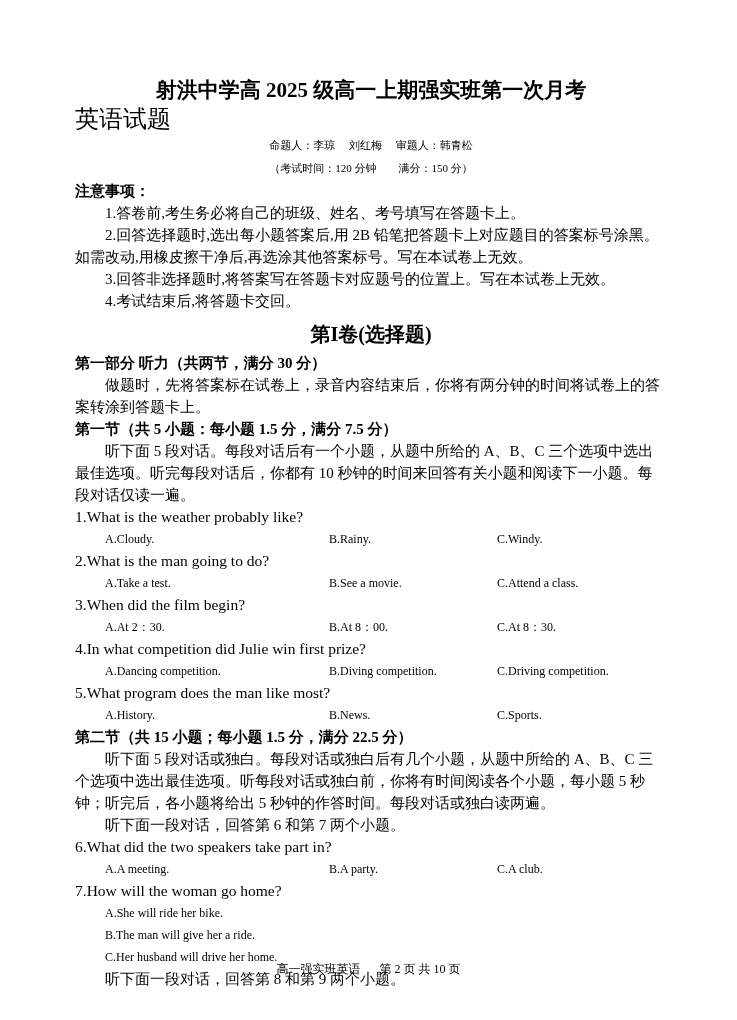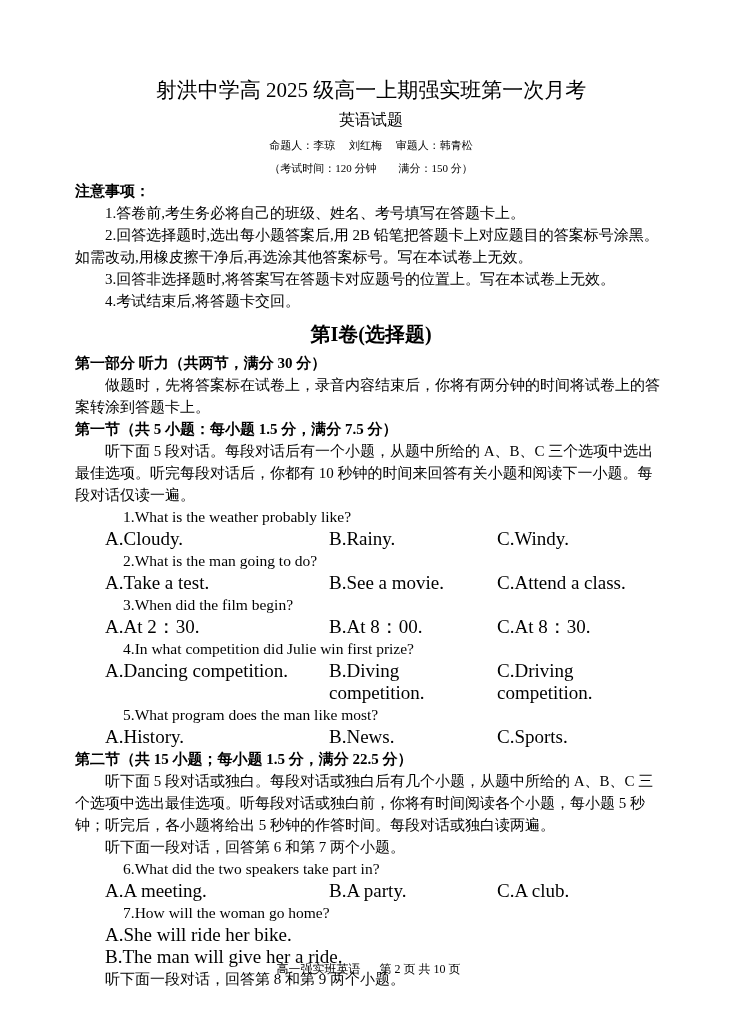--- a/index.html
+++ b/index.html
@@ -7,46 +7,46 @@
   body {
     background: #ffffff;
     color: #000000;
     font-family: "Liberation Serif", "DejaVu Serif", serif;
     position: relative;
     overflow: hidden;
   }
   .page { padding: 76px 70px 0 75px; }
 
   .title {
-    font-size: 21px; font-weight: normal; text-align: center; line-height: 29px;
+    font-size: 21px; font-weight: bold; text-align: center; line-height: 29px;
   }
   .subtitle {
-    font-size: 16px; text-align: center; line-height: 29px;
+    font-size: 24px; text-align: left; line-height: 29px;
   }
   .center-line {
     font-size: 11px; text-align: center; line-height: 23px;
   }
 
   .text {
     font-size: 15px; line-height: 22px;
   }
   .b { font-weight: bold; }
   .indent { text-indent: 2em; }
 
   .vol-title {
     font-size: 20px; font-weight: bold; text-align: center;
     line-height: 32px; margin: 6px 0 2px 0;
   }
 
-  .question .q-text { font-size: 15.5px; line-height: 22px; margin-left: 48px; }
+  .question .q-text { font-size: 15.5px; line-height: 22px; }
   .q-options {
     display: grid;
     grid-template-columns: 224px 168px auto;
     padding-left: 30px;
-    font-size: 19px; line-height: 22px;
+    font-size: 12px; line-height: 22px;
   }
   .q-options.stacked { display: block; }
   .q-options.stacked .opt { display: block; }
 
   .footer {
     position: absolute;
     bottom: 42px; left: 0; width: 100%;
     text-align: center;
     font-size: 12px;
     color: #000;
@@ -133,20 +133,21 @@
       <span class="opt">B.A party.</span>
       <span class="opt">C.A club.</span>
     </div>
   </div>
 
   <div class="question">
     <div class="q-text">7.How will the woman go home?</div>
     <div class="q-options stacked">
       <span class="opt">A.She will ride her bike.</span>
       <span class="opt">B.The man will give her a ride.</span>
+      <span class="opt">C.Her husband will drive her home.</span>
     </div>
   </div>
 
   <p class="text indent">听下面一段对话，回答第 8 和第 9 两个小题。</p>
 
 </div>
 
 <div class="footer">
   <span>高一强实班英语</span>
   <span>第 2 页 共 10 页</span>

